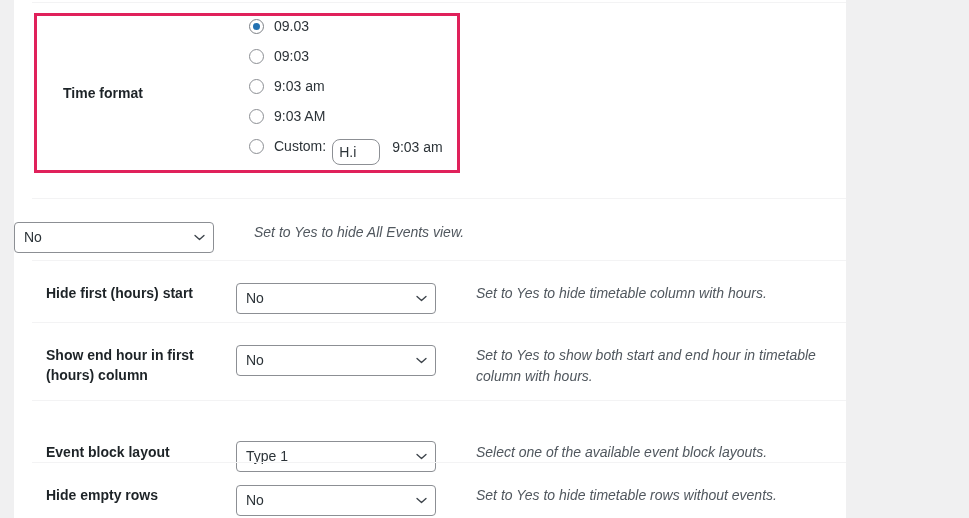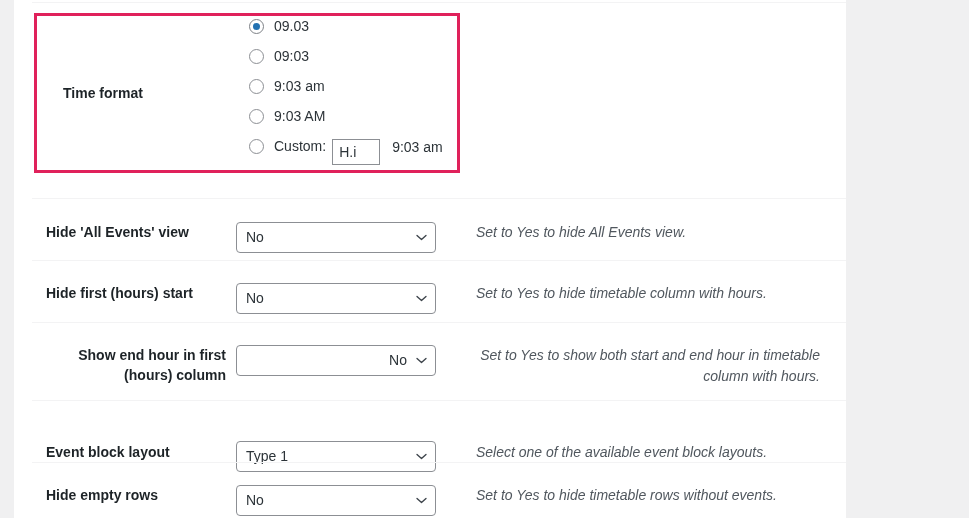--- a/index.html
+++ b/index.html
@@ -133,21 +133,21 @@
     border-radius: 50%;
     background: #2271b1;
   }
   .radio-text { line-height: 1; }
 
   .custom-input {
     width: 48px;
     height: 26px;
     box-sizing: border-box;
     border: 1px solid #8c8f94;
-    border-radius: 0;
+    border-radius: 8px;
     background: #fff;
     font-family: "Liberation Sans", sans-serif;
     font-size: 14px;
     color: #2c3338;
     padding: 0 6px;
     margin: 0 12px 0 6px;
     outline: none;
   }
   .custom-preview {
     font-size: 14px;
@@ -229,21 +229,20 @@
           <input class="custom-input" type="text" value="H.i" style="">
           <span class="custom-preview">9:03 am</span>
         </div>
 
       </div>
     </div>
 
     <div class="divider" style="position:absolute;left:0;top:198px;width:814px;margin:0 18px;"></div>
 
     <div class="row-flex" style="position:absolute;left:0;top:222px;width:832px;">
-      <div class="cell-label">Hide 'All Events' view</div>
       <div class="cell-field">
         <div class="select-wrap">
           <div class="select-box">No</div>
           <span class="select-chevron">
             <svg width="11" height="11" viewBox="0 0 11 11">
                 <path d="M1 3.4 L5.5 7.6 L10 3.4" fill="none" stroke="#3c434a" stroke-width="1.3" stroke-linecap="round" stroke-linejoin="round"></path>
               </svg>
           </span>
         </div>
       </div>
@@ -262,21 +261,21 @@
                 <path d="M1 3.4 L5.5 7.6 L10 3.4" fill="none" stroke="#3c434a" stroke-width="1.3" stroke-linecap="round" stroke-linejoin="round"></path>
               </svg>
           </span>
         </div>
       </div>
       <div class="cell-desc">Set to Yes to hide timetable column with hours.</div>
     </div>
 
     <div class="divider" style="position:absolute;left:0;top:322px;width:814px;margin:0 18px;"></div>
 
-    <div class="row-flex" style="position:absolute;left:0;top:345px;width:832px;text-align:right;">
+    <div class="row-flex" style="position:absolute;left:0;top:345px;width:832px;">
       <div class="cell-label">Show end hour in first (hours) column</div>
       <div class="cell-field">
         <div class="select-wrap">
           <div class="select-box">No</div>
           <span class="select-chevron">
             <svg width="11" height="11" viewBox="0 0 11 11">
                 <path d="M1 3.4 L5.5 7.6 L10 3.4" fill="none" stroke="#3c434a" stroke-width="1.3" stroke-linecap="round" stroke-linejoin="round"></path>
               </svg>
           </span>
         </div>

